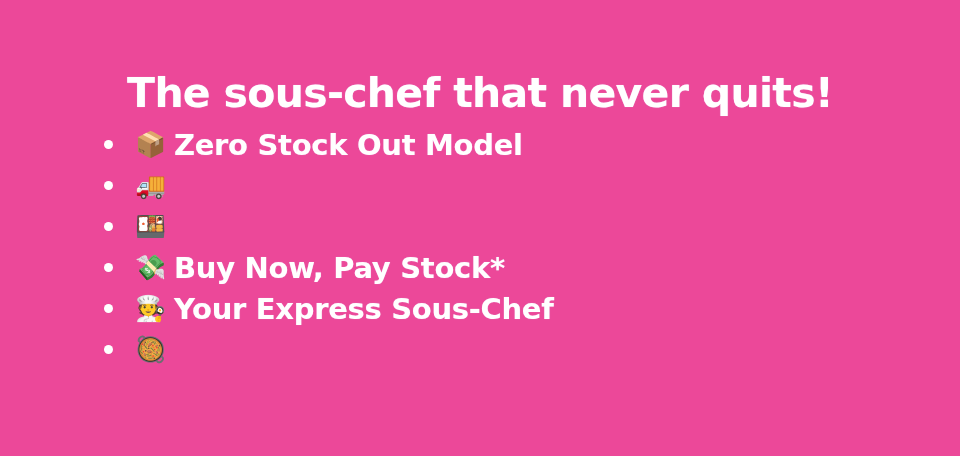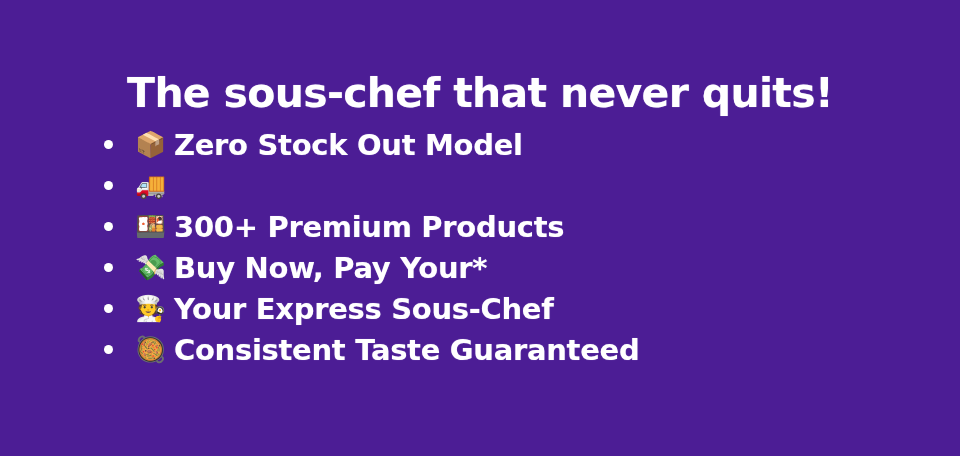--- a/index.html
+++ b/index.html
@@ -75,56 +75,54 @@
     text-shadow: none;
   }
   .feature-label {
     flex: 0 1 auto;
     text-align: right;
   }
 </style>
 </head>
 <body style="background: rgb(139, 77, 255);">
 
-<div id="slide" style="background: #4c1d95;">
+<div id="slide" style="background: #ec4899;">
 
   <h1 id="slide-title">The sous-chef that never quits!</h1>
 
   <ul id="feature-list">
 
     <li class="feature-item">
       <span class="bullet-dot"></span>
       <span class="feature-emoji">📦</span>
       <span class="feature-label">Zero Stock Out Model</span>
     </li>
 
     <li class="feature-item">
       <span class="bullet-dot"></span>
       <span class="feature-emoji">🚚</span>
     </li>
 
     <li class="feature-item">
       <span class="bullet-dot"></span>
       <span class="feature-emoji">🍱</span>
-      <span class="feature-label">300+ Premium Products</span>
     </li>
 
     <li class="feature-item">
       <span class="bullet-dot"></span>
       <span class="feature-emoji">💸</span>
-      <span class="feature-label">Buy Now, Pay Your*</span>
+      <span class="feature-label">Buy Now, Pay Stock*</span>
     </li>
 
     <li class="feature-item">
       <span class="bullet-dot"></span>
       <span class="feature-emoji">🧑‍🍳</span>
       <span class="feature-label">Your Express Sous-Chef</span>
     </li>
 
     <li class="feature-item">
       <span class="bullet-dot"></span>
       <span class="feature-emoji">🥘</span>
-      <span class="feature-label">Consistent Taste Guaranteed</span>
     </li>
 
   </ul>
 
 </div>
 
 </body></html>

